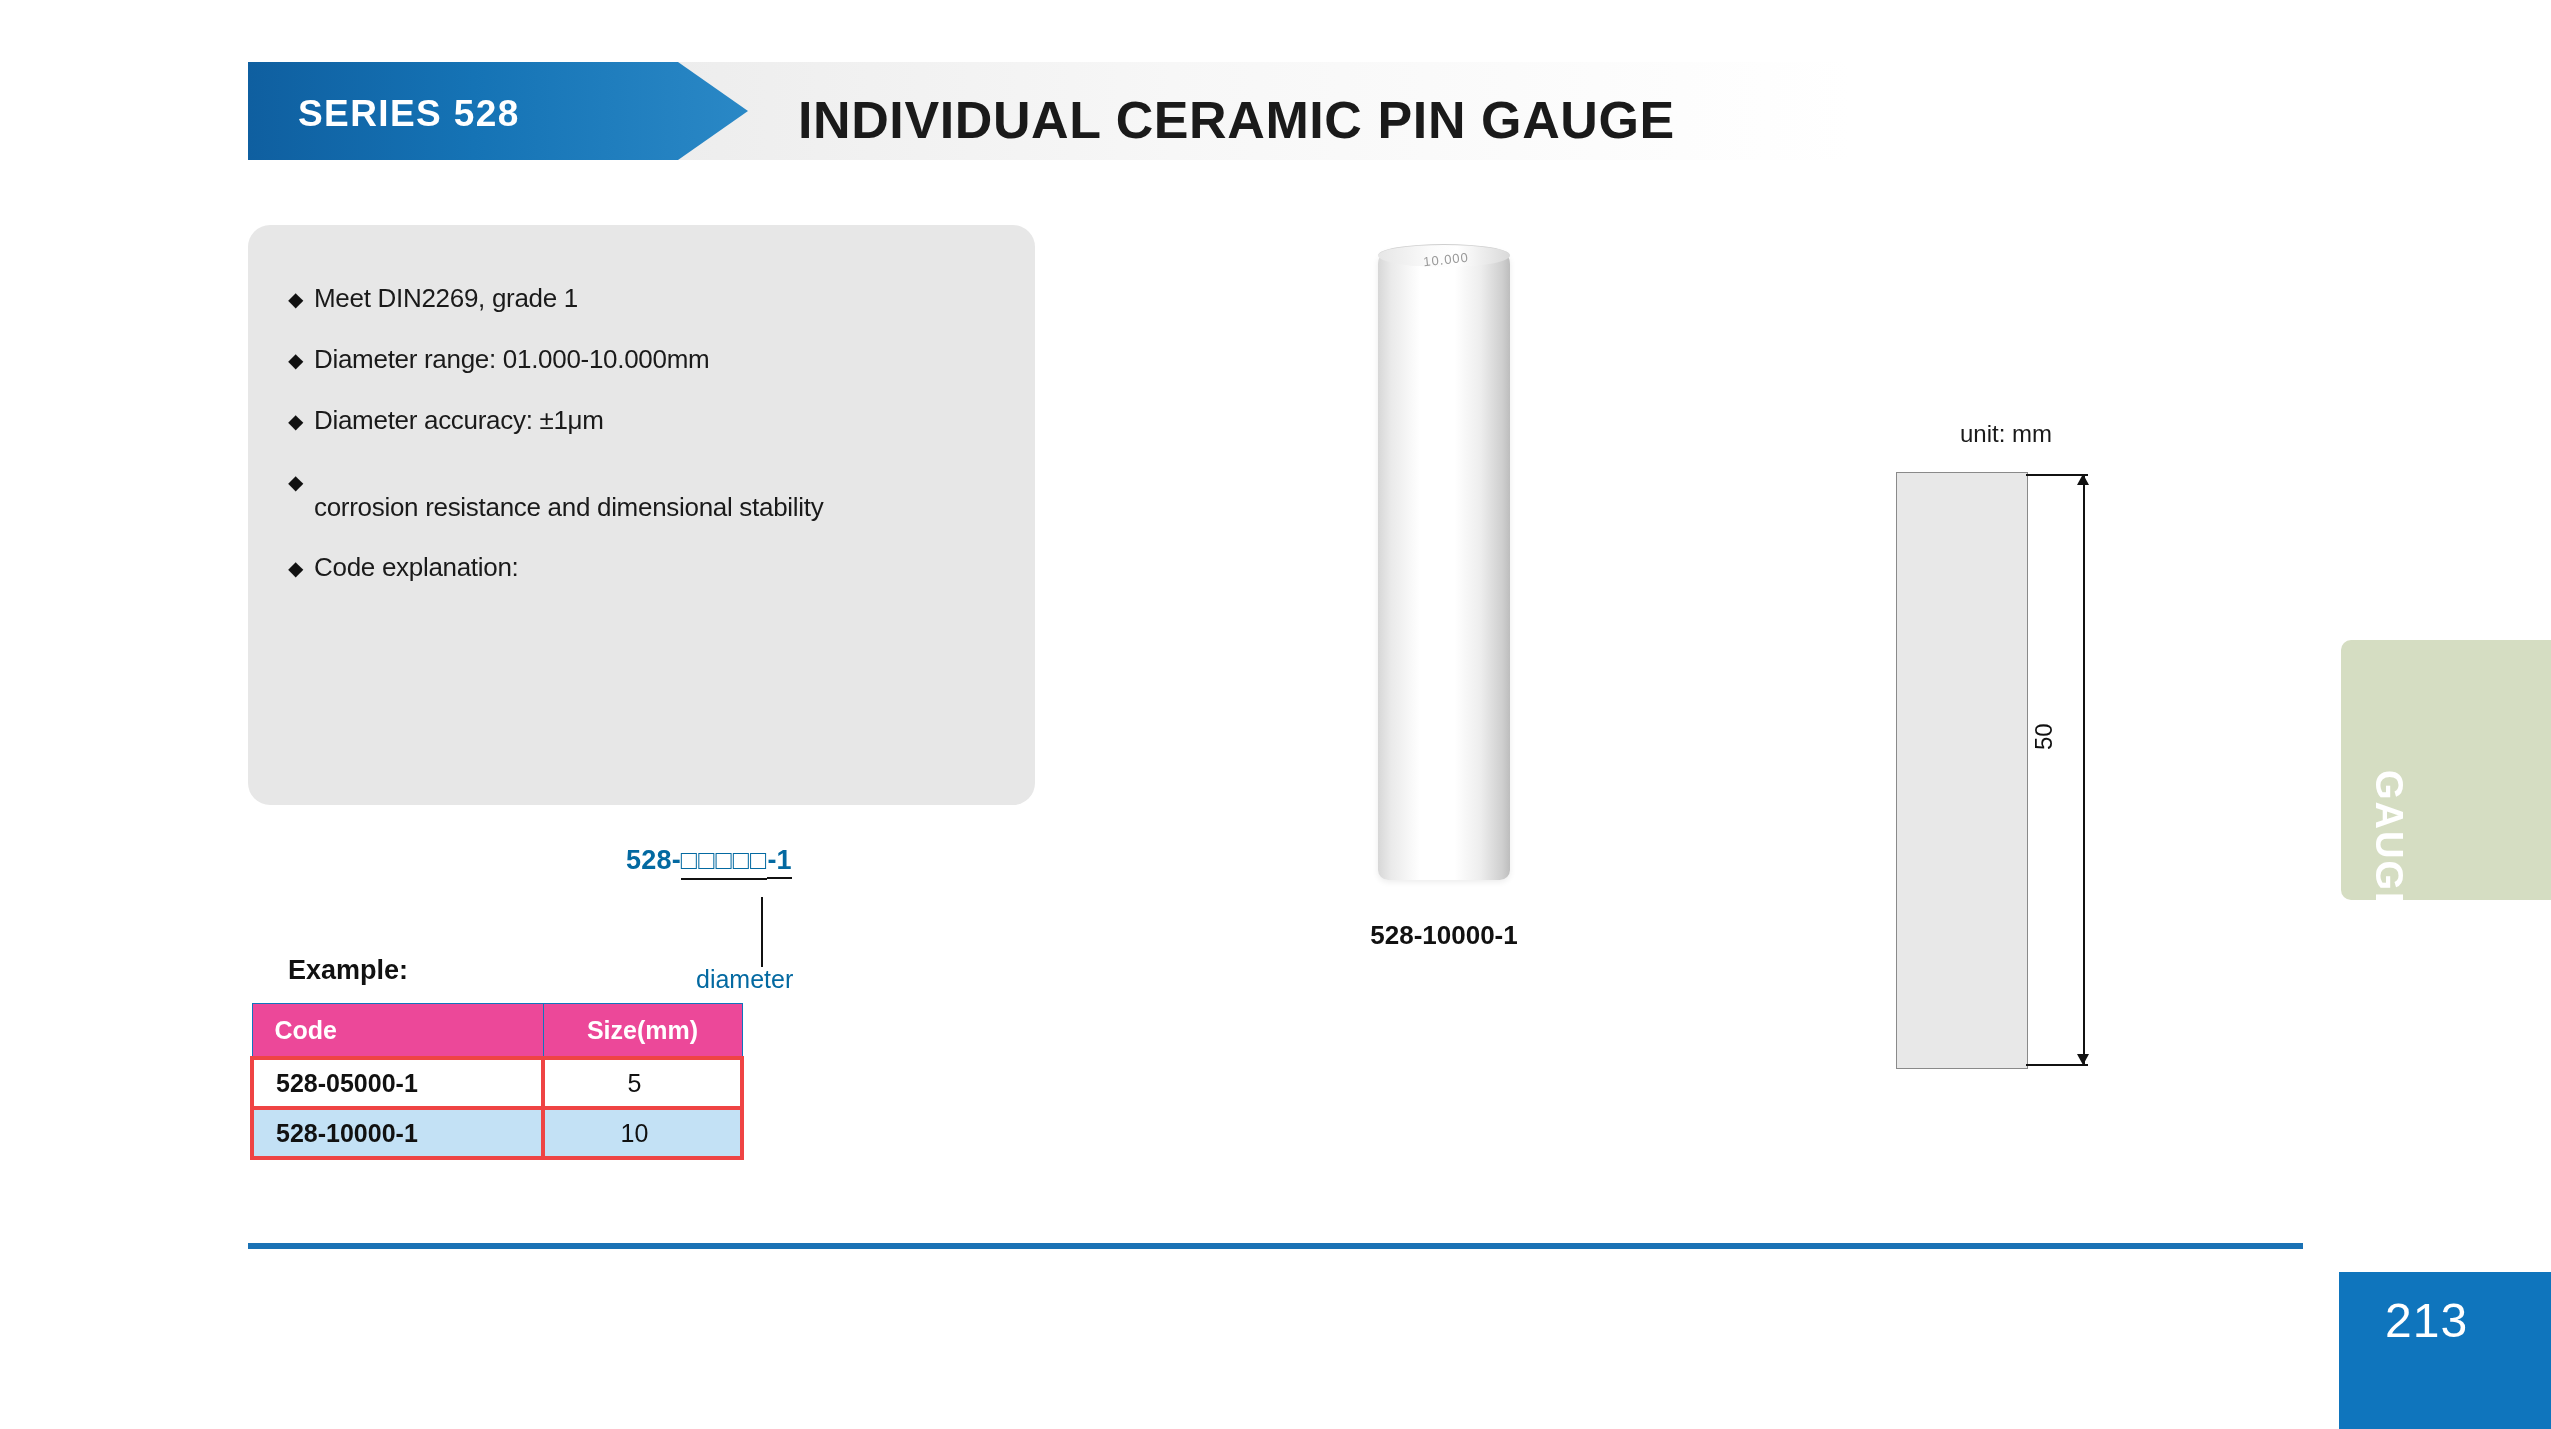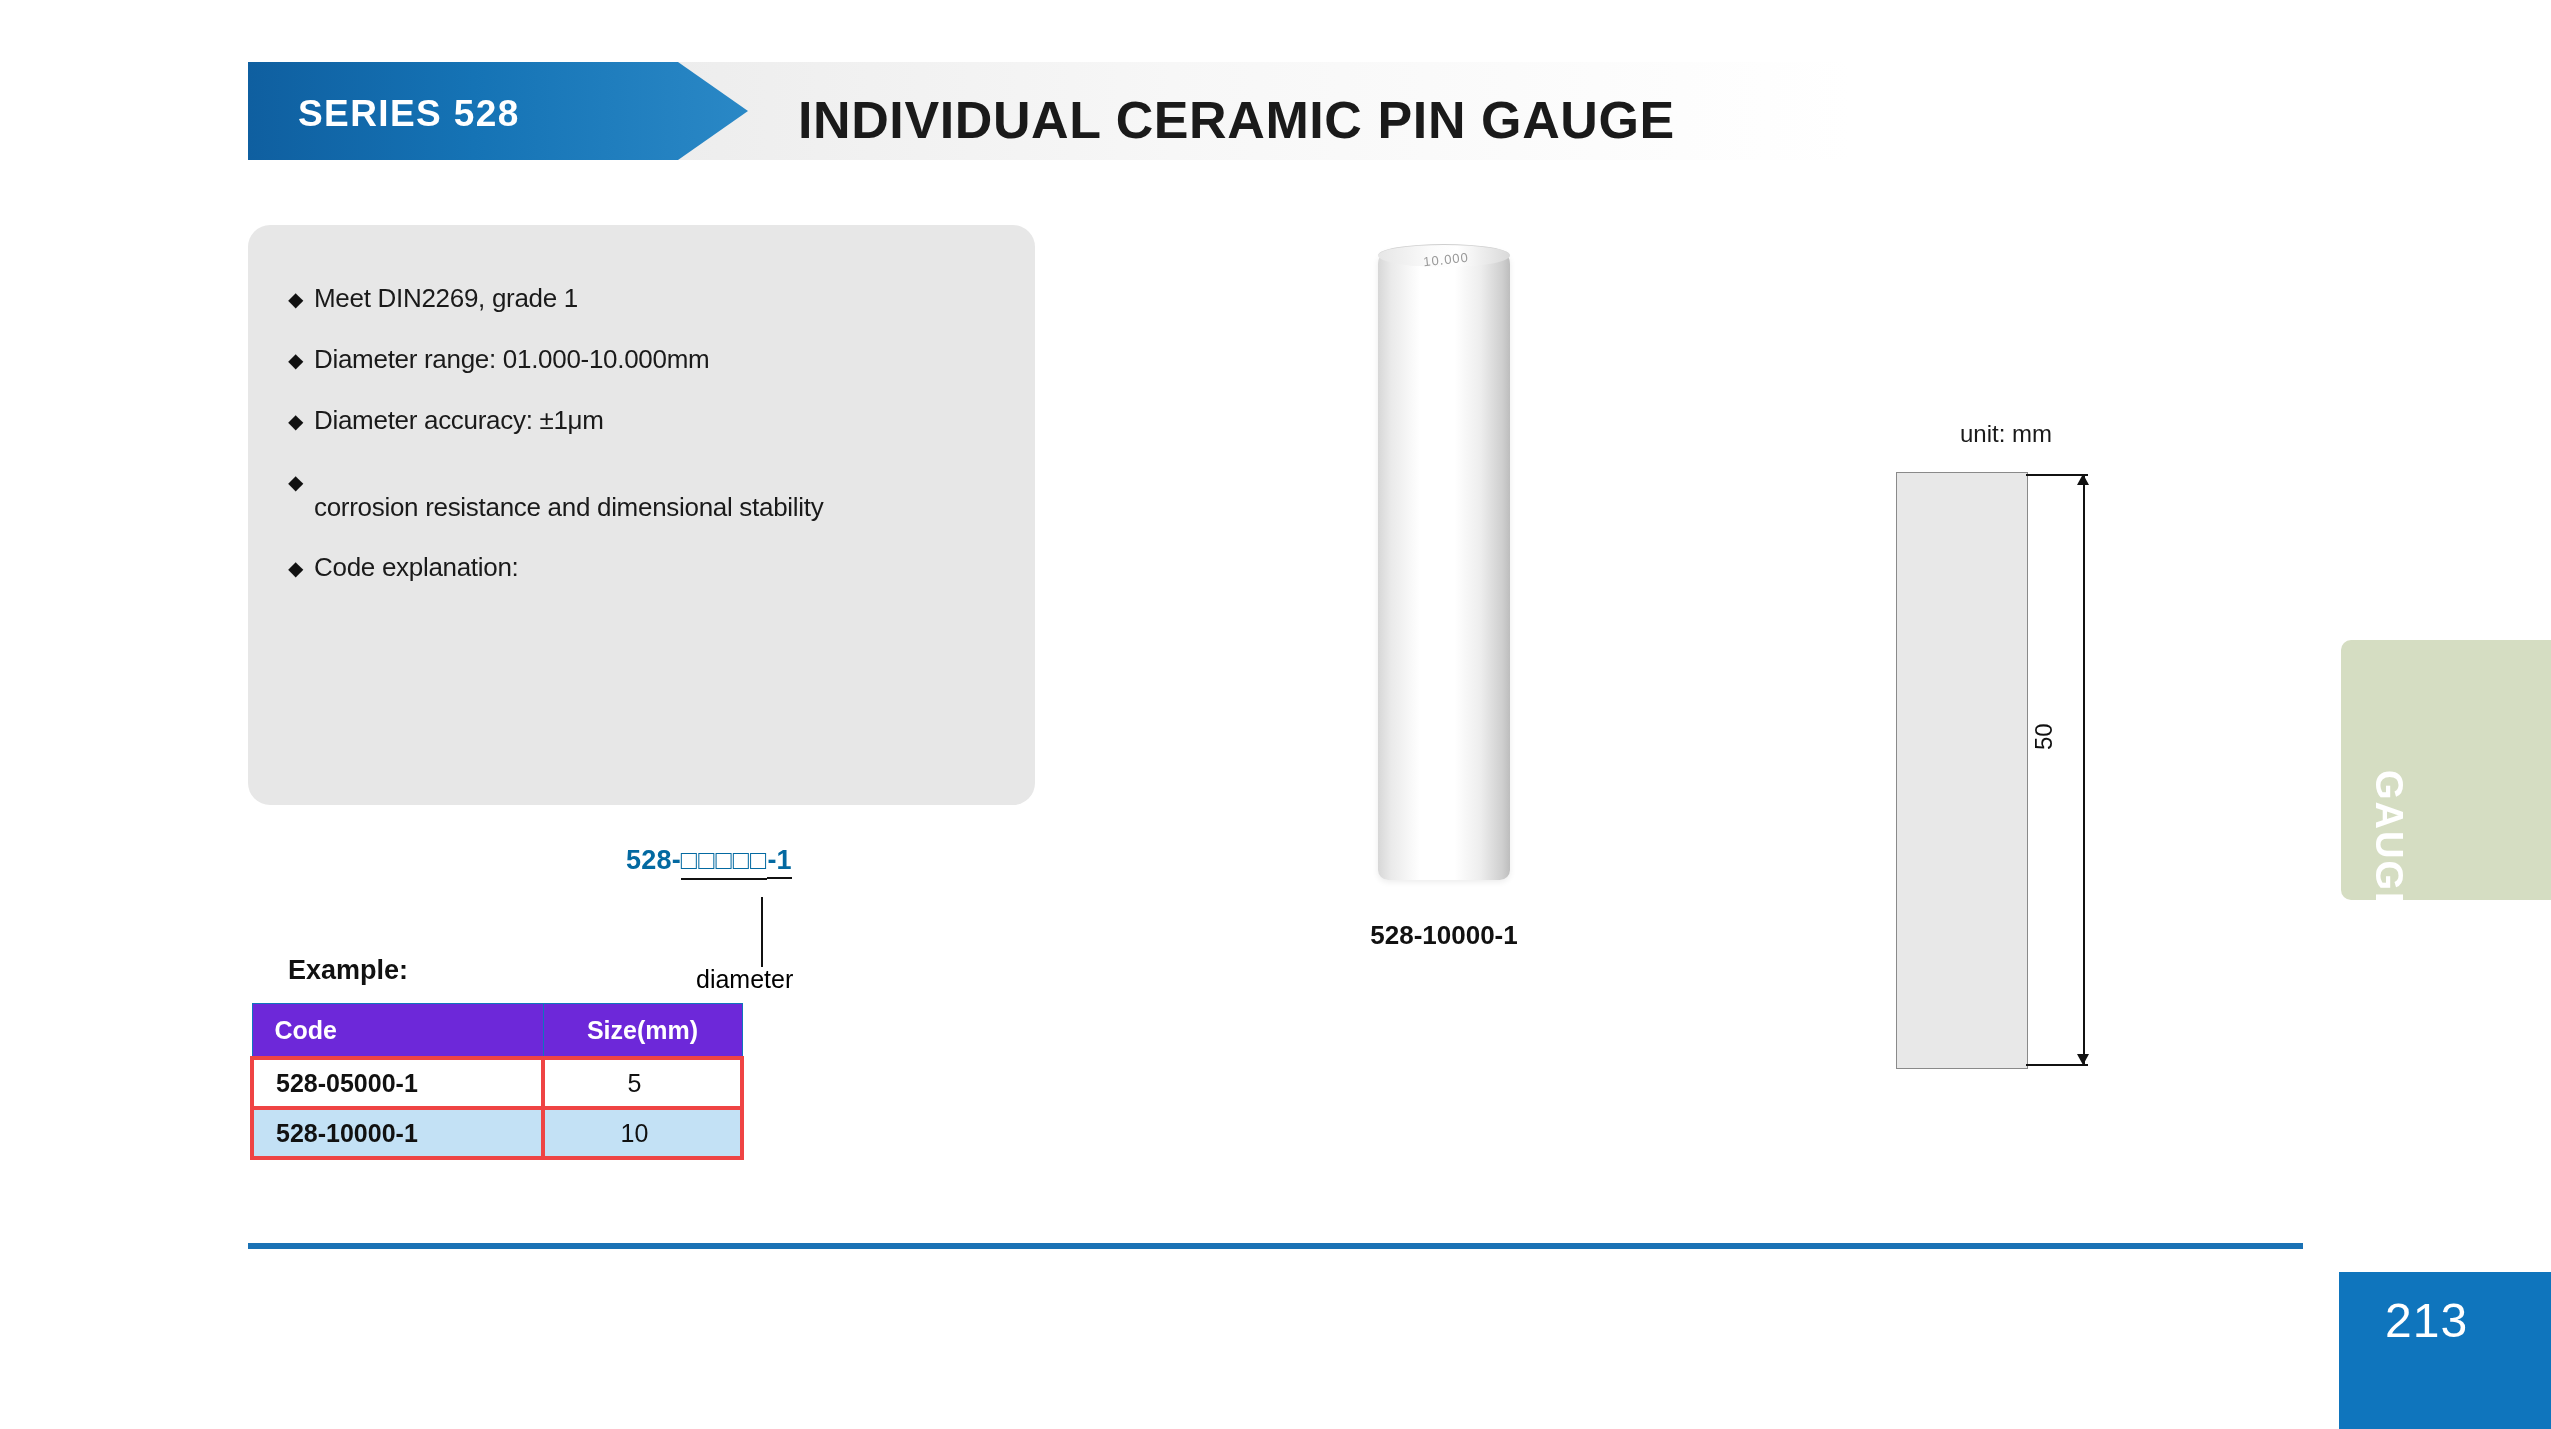--- a/index.html
+++ b/index.html
@@ -123,41 +123,41 @@
     top: 672px;
     width: 2px;
     height: 70px;
     background: #111;
   }
   .code-caption {
     position: absolute;
     left: 448px;
     top: 740px;
     font-size: 25px;
-    color: #000000;
+    color: #0369a1;
   }
 
   
   .example-label {
     position: absolute;
     left: 288px;
     top: 955px;
     font-size: 27px;
     font-weight: bold;
     color: #111;
   }
   .example-table {
     position: absolute;
     left: 250px;
     top: 1003px;
     border-collapse: collapse;
     font-size: 25px;
   }
   .example-table th {
-    background: #6d28d9;
+    background: #ec4899;
     color: #ffffff;
     font-weight: bold;
     text-align: left;
     padding: 9px 0 9px 22px;
     border: 1px solid #0f75bd;
     height: 34px;
   }
   .example-table th.size-col {
     text-align: center;
     padding-left: 0;

